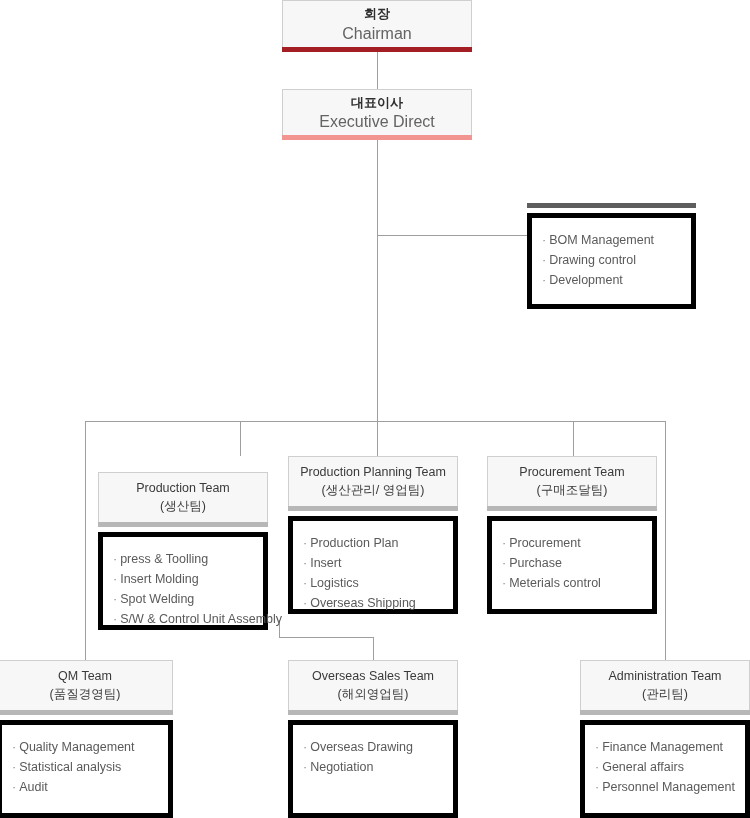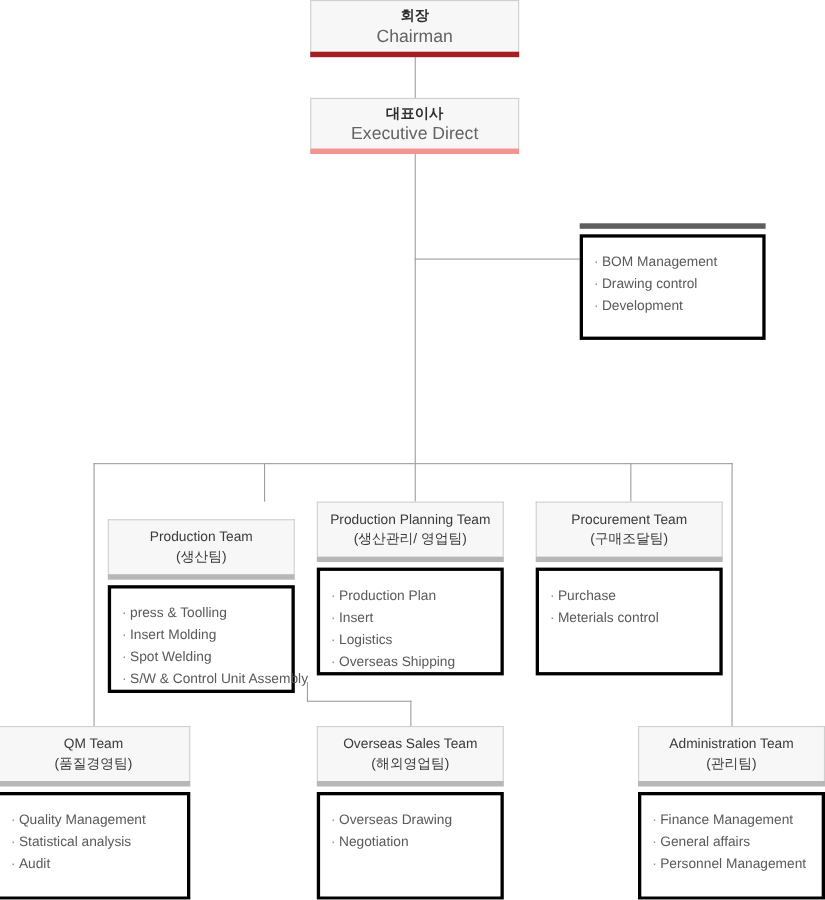--- a/index.html
+++ b/index.html
@@ -70,21 +70,21 @@
 
   .head-bar {
     height: 5px;
     width: 100%;
     box-sizing: border-box;
   }
 
   .node-body {
     box-sizing: border-box;
     background: #ffffff;
-    border: 3px solid #000000;
+    border: 5px solid #000000;
     padding: 12px 10px 10px 10px;
   }
   .node-body ul {
     list-style: none;
     margin: 0;
     padding: 0;
   }
   .node-body li {
     font-size: 12.5px;
     line-height: 20px;
@@ -186,20 +186,21 @@
   </div>
 
   <div class="node" style="left:487px; top:456px; width:170px;">
     <div class="node-head" style="height:50px;">
       <div class="title-main">Procurement Team</div>
       <div class="title-sub">(구매조달팀)</div>
     </div>
     <div class="head-bar" style="background:#b7b7b7;"></div>
     <div class="node-body" style="height:98px; margin-top:5px;">
       <ul>
+        <li><span class="dot">·</span><span>Procurement</span></li>
         <li><span class="dot">·</span><span>Purchase</span></li>
         <li><span class="dot">·</span><span>Meterials control</span></li>
       </ul>
     </div>
   </div>
 
   <div class="node" style="left:-3px; top:660px; width:176px;">
     <div class="node-head" style="height:50px;">
       <div class="title-main">QM Team</div>
       <div class="title-sub">(품질경영팀)</div>

